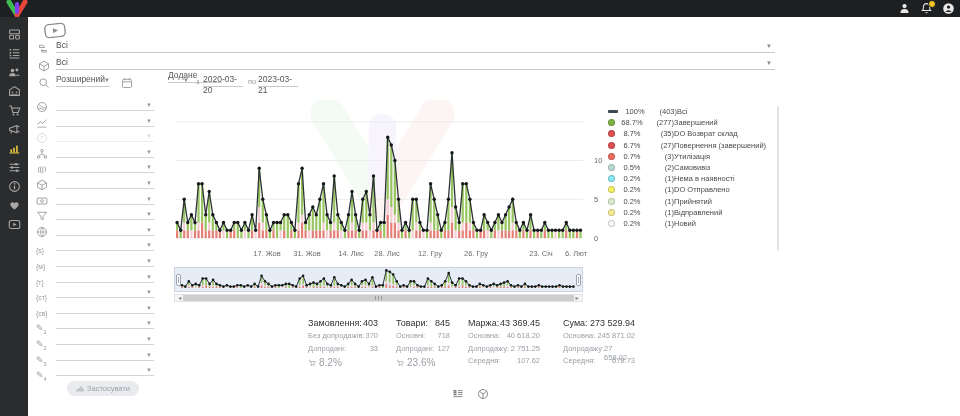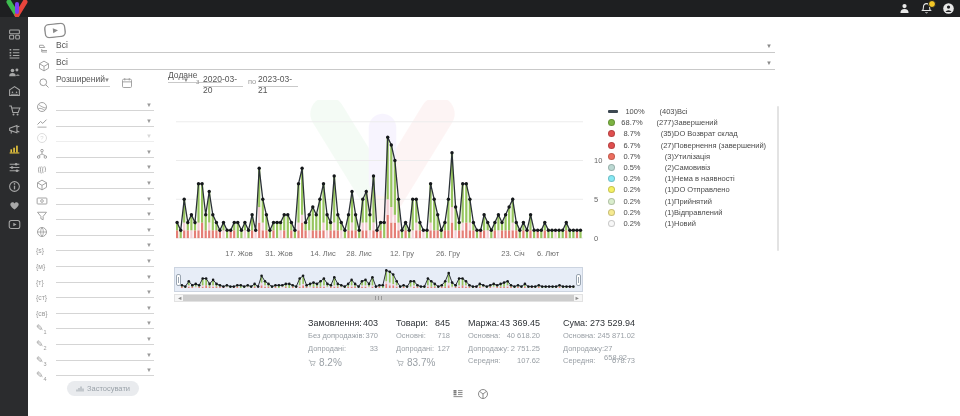--- a/index.html
+++ b/index.html
@@ -35,21 +35,21 @@
   .fp-row.disabled{opacity:.38;}
   .glyph-ic{font-size:6.8px;color:#9a9a9a;line-height:12px;white-space:nowrap;}
   .pencil-sub{font-size:5.5px;vertical-align:sub;}
   .apply-btn{position:absolute;left:67px;top:381px;height:15px;padding:0 9px;border-radius:8px;background:#e9ebee;
              border:none;color:#9aa2a9;font-size:7.5px;display:flex;align-items:center;gap:3px;cursor:pointer;font-family:inherit;}
   .apply-btn svg{width:8px;height:8px;}
   
   .chart-wrap{position:absolute;left:168px;top:98px;width:440px;height:148px;}
   .watermark{position:absolute;left:300px;top:100px;width:165px;height:150px;opacity:.05;pointer-events:none;}
   .xticks{position:absolute;left:176px;top:249px;width:407px;height:10px;}
-  .xticks span{position:absolute;transform:translateX(-50%);font-size:7.5px;color:#6d6d6d;white-space:nowrap;}
+  .xticks span{position:absolute;transform:translateX(-50%);font-size:7.5px;color:#6d6d6d;white-space:nowrap;margin-left:28px;}
   .navigator{position:absolute;left:174px;top:267px;width:409px;height:25px;background:#e7edf7;border:1px solid #ccd4e0;box-sizing:border-box;}
   .nav-handle{position:absolute;top:6px;width:5px;height:12px;background:#fff;border:1px solid #9aa5b1;border-radius:2px;box-sizing:border-box;}
   .nav-handle::after{content:"";position:absolute;left:1px;top:2px;bottom:2px;width:1px;background:#9aa5b1;}
   .hscroll{position:absolute;left:174px;top:294px;width:409px;height:8px;background:#f6f6f6;border:1px solid #e2e2e2;box-sizing:border-box;}
   .hs-arrow{position:absolute;top:0px;font-size:5.5px;color:#8c8c8c;line-height:6px;}
   .hs-thumb{position:absolute;left:8px;right:8px;top:0;bottom:0;background:#cdcdcd;display:flex;align-items:center;justify-content:center;}
   .hs-grip{width:7px;height:4px;background:repeating-linear-gradient(90deg,#9a9a9a 0 1px,transparent 1px 3px);}
   
   .legend{position:absolute;left:608px;top:106px;width:168px;}
   .lg-row{display:flex;align-items:center;height:11.2px;font-size:7.5px;color:#4a4a4a;}
@@ -1172,21 +1172,21 @@
         <div class="sum-row">
           <span>Допродані:</span>
           <span>127</span>
         </div>
         <div class="sum-badge">
           <span style="width: 8px; height: 8px; display: inline-block;"><svg viewBox="0 0 16 16">
               <path d="M1.5 2.5 H4 L6 10.5 H12.5 L14.5 5 H5" fill="none" stroke="currentColor" stroke-width="1.3"></path>
               <circle cx="6.8" cy="13" r="1.2" fill="currentColor"></circle>
               <circle cx="11.8" cy="13" r="1.2" fill="currentColor"></circle>
             </svg></span>
-          <span>83.7%</span>
+          <span>23.6%</span>
         </div>
       </div>
       <div class="sum-col" style="left: 468px; width: 72px;">
         <div class="sum-title">
           <span>Маржа:</span>
           <span class="v">43 369.45</span>
         </div>
         <div class="sum-row">
           <span>Основна:</span>
           <span>40 618.20</span>

